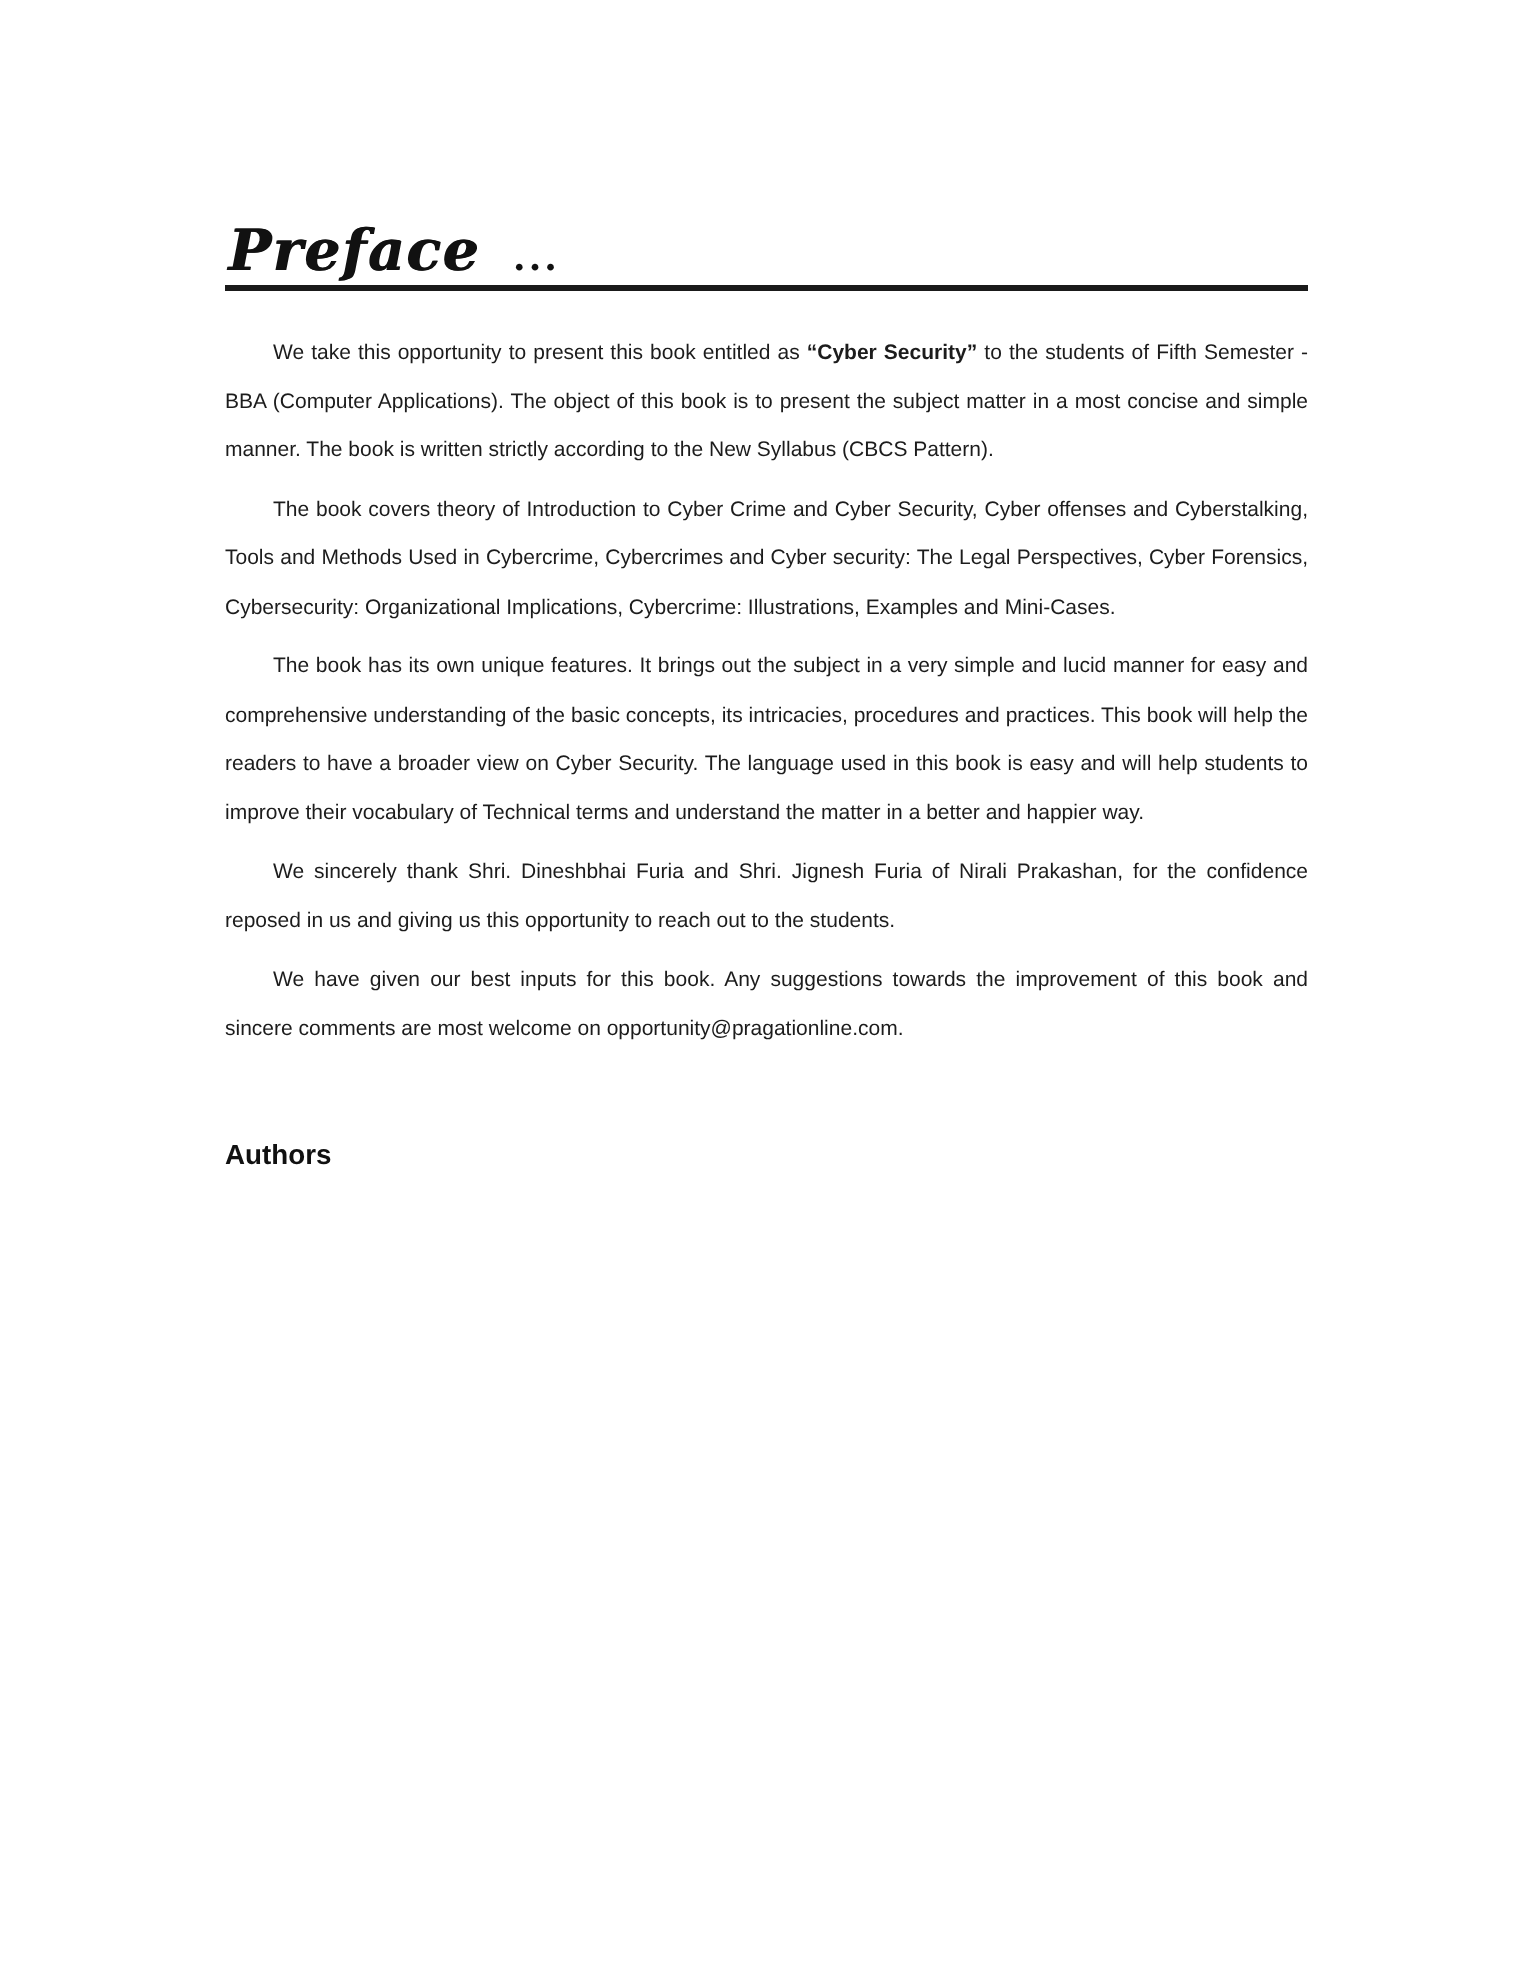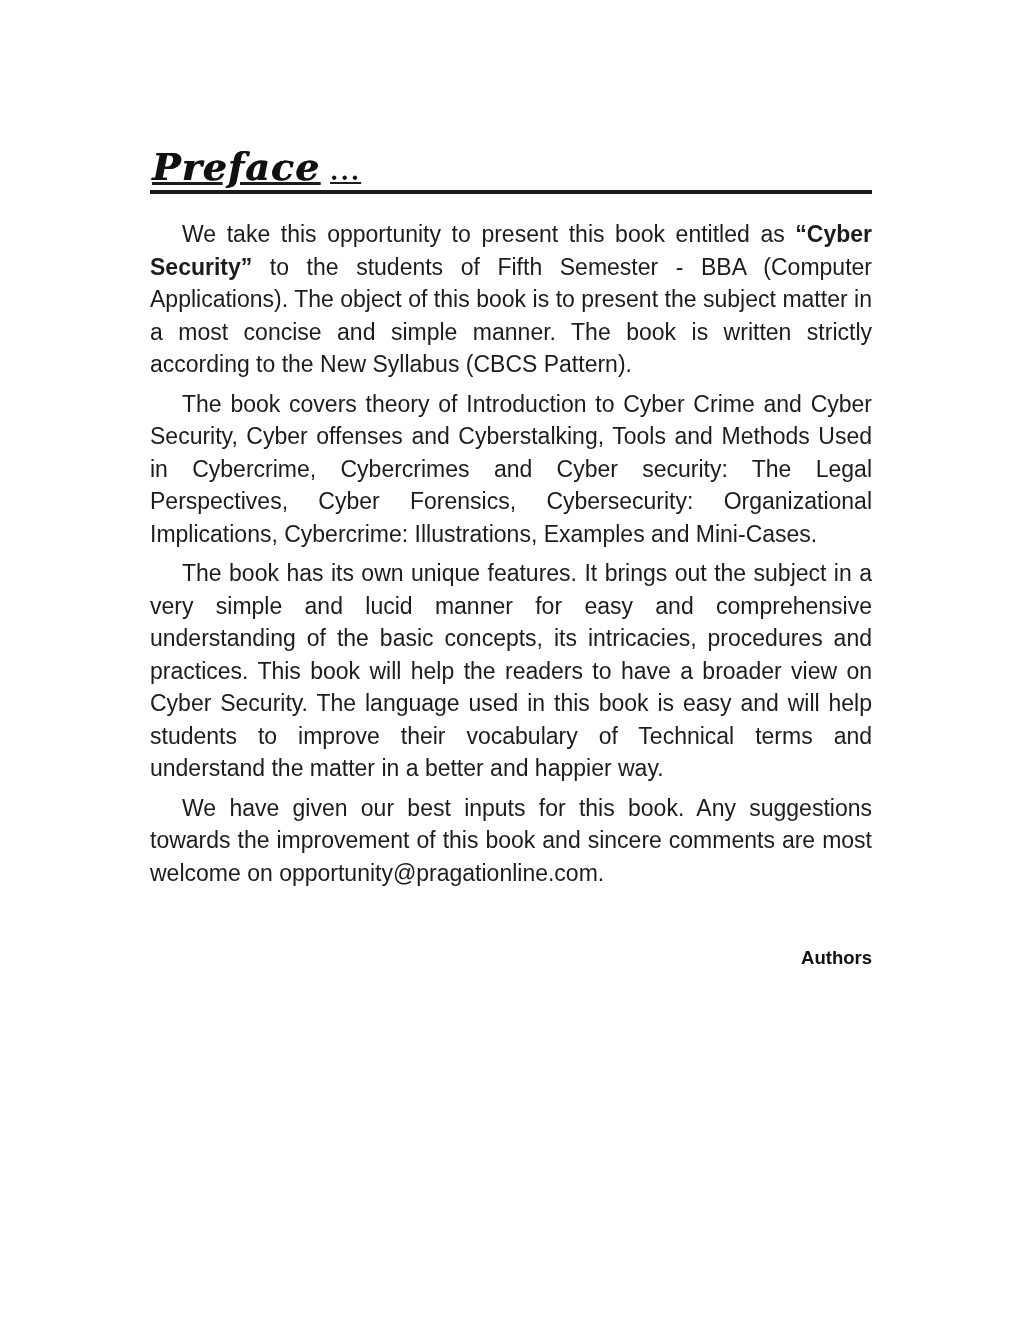--- a/index.html
+++ b/index.html
@@ -23,22 +23,21 @@
   .heading {
     border-bottom: 4px solid #1a1a1a;
     padding-bottom: 2px;
   }
   .heading h1 {
     margin: 0;
     padding: 0 0 2px 2px;
     line-height: 1;
     display: flex;
     align-items: baseline;
-    gap: 10px;
-    text-decoration: underline;
+    gap: 22px;
   }
   .title-script {
     font-family: "DejaVu Serif", serif;
     font-style: italic;
     font-weight: bold;
     font-size: 38px;
     letter-spacing: 1px;
     color: #111111;
     text-shadow: 0.6px 0 0 #111111;
   }
@@ -47,32 +46,32 @@
     font-weight: bold;
     font-size: 24px;
     color: #111111;
     letter-spacing: 2px;
   }
   .body-text {
     margin-top: 24px;
   }
   .body-text p {
     margin: 4px 0 7px 0;
-    font-size: 23px;
+    font-size: 14px;
     line-height: 32.5px;
     text-align: justify;
     text-indent: 32px;
     color: #1c1c1c;
   }
   .body-text p strong {
     font-weight: bold;
   }
   .authors {
     margin-top: 58px;
-    text-align: right;
+    text-align: left;
     font-weight: bold;
     font-size: 18.5px;
     color: #111111;
   }
 </style>
 </head>
 <body>
 
 <div class="page">
 
@@ -84,20 +83,21 @@
   </header>
 
   <main class="body-text">
 
     <p><span>We take this opportunity to present this book entitled as </span><strong>“Cyber Security”</strong><span> to the students of Fifth Semester - BBA (Computer Applications). The object of this book is to present the subject matter in a most concise and simple manner. The book is written strictly according to the New Syllabus (CBCS Pattern).</span></p>
 
     <p>The book covers theory of Introduction to Cyber Crime and Cyber Security, Cyber offenses and Cyberstalking, Tools and Methods Used in Cybercrime, Cybercrimes and Cyber security: The Legal Perspectives, Cyber Forensics, Cybersecurity: Organizational Implications, Cybercrime: Illustrations, Examples and Mini-Cases.</p>
 
     <p>The book has its own unique features. It brings out the subject in a very simple and lucid manner for easy and comprehensive understanding of the basic concepts, its intricacies, procedures and practices. This book will help the readers to have a broader view on Cyber Security. The language used in this book is easy and will help students to improve their vocabulary of Technical terms and understand the matter in a better and happier way.</p>
 
+    <p>We sincerely thank Shri. Dineshbhai Furia and Shri. Jignesh Furia of Nirali Prakashan, for the confidence reposed in us and giving us this opportunity to reach out to the students.</p>
 
 
     <p><span>We have given our best inputs for this book. Any suggestions towards the improvement of this book and sincere comments are most welcome on </span><span>opportunity@pragationline.com</span><span>.</span></p>
 
     <div class="authors">Authors</div>
 
   </main>
 
 </div>
 

